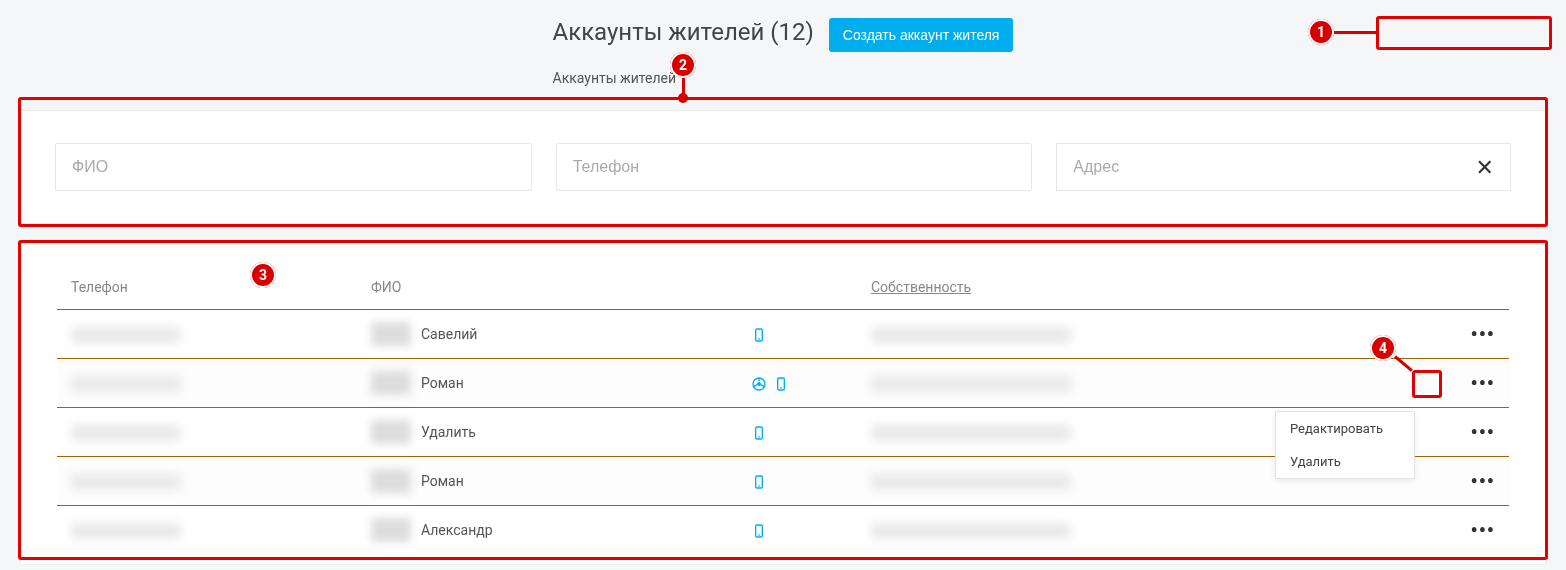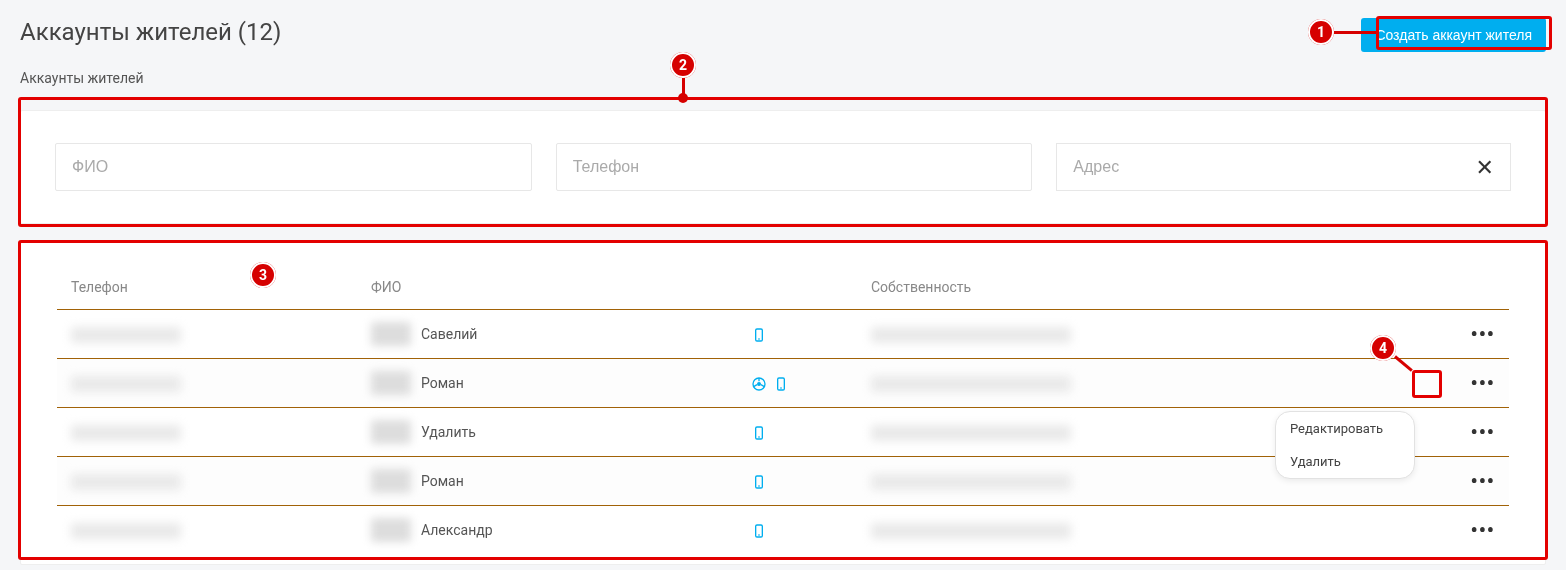--- a/index.html
+++ b/index.html
@@ -9,21 +9,21 @@
     color: #444;
     width: 1566px;
     height: 570px;
     position: relative;
   }
   .page {
     padding: 18px 20px;
   }
   .header-row {
     display: flex;
-    justify-content: space-between;
+    justify-content: center;
     align-items: flex-start;
   }
   .title {
     font-size: 24px;
     font-weight: 400;
     color: #444;
   }
   .subtitle {
     font-size: 14px;
     color: #555;
@@ -95,21 +95,21 @@
   }
   .thead {
     display: flex;
     font-size: 14px;
     color: #888;
     padding: 8px 14px 14px 14px;
   }
   .col-phone { width: 300px; }
   .col-name  { width: 380px; display:flex; align-items:center; gap:10px; }
   .col-icons { width: 120px; display:flex; align-items:center; gap:6px; }
-  .col-prop  { flex: 1; }
+  .col-prop  { flex: 1; text-decoration: underline; }
   .col-act   { width: 60px; text-align: right; position: relative; }
 
   .row {
     display: flex;
     align-items: flex-end;
     padding: 12px 14px;
     border-top: 1px solid #a16207;
     font-size: 14px;
     color: #555;
   }
@@ -147,21 +147,21 @@
 
   
   .ctx-menu {
     position: absolute;
     right: 130px;
     top: 168px;
     width: 140px;
     background: #fff;
     border: 1px solid #e2e2e2;
     box-shadow: 0 2px 6px rgba(0,0,0,0.08);
-    border-radius: 15px;
+    border-radius: 2px;
     z-index: 50;
   }
   .ctx-item {
     padding: 9px 14px;
     font-size: 13px;
     color: #444;
     cursor: pointer;
   }
 
   

